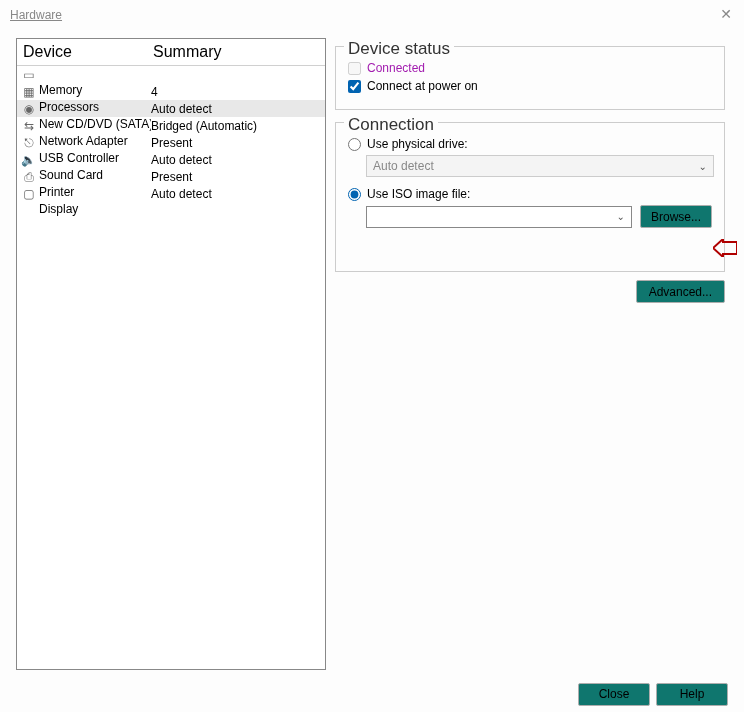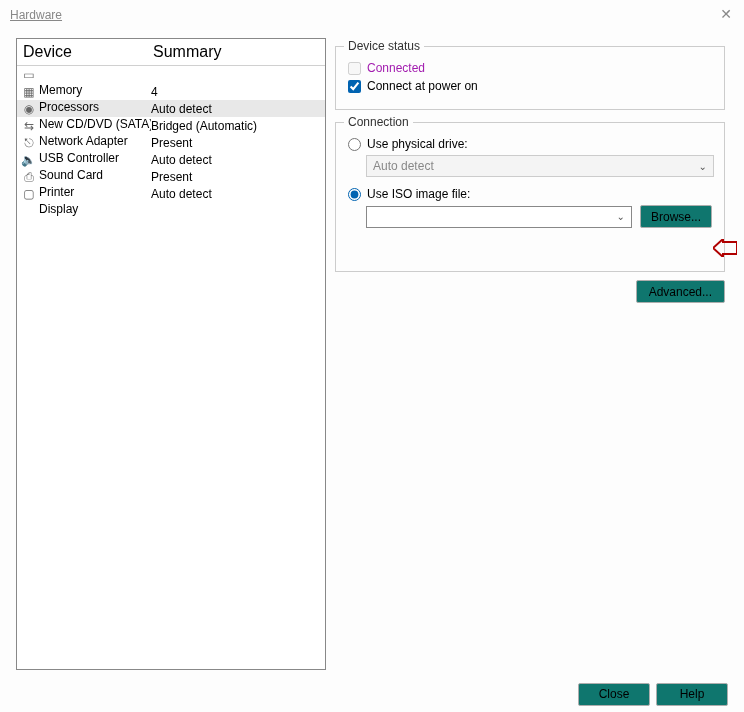--- a/index.html
+++ b/index.html
@@ -85,21 +85,21 @@
   .groupbox {
     position:absolute;
     border:1px solid #ccc;
     border-radius:0;
   }
   .groupbox .legend {
     position:absolute;
     top:-8px; left:8px;
     background:#fdfdfd;
     padding:0 4px;
-    font-size:12px;
+    font-size:17px;
     color:#333;
     text-align:right;
   }
   .gb-status {
     left:335px; top:16px; width:390px; height:64px;
   }
   .gb-conn {
     left:335px; top:92px; width:390px; height:150px;
   }
   .chk-row, .rad-row {

